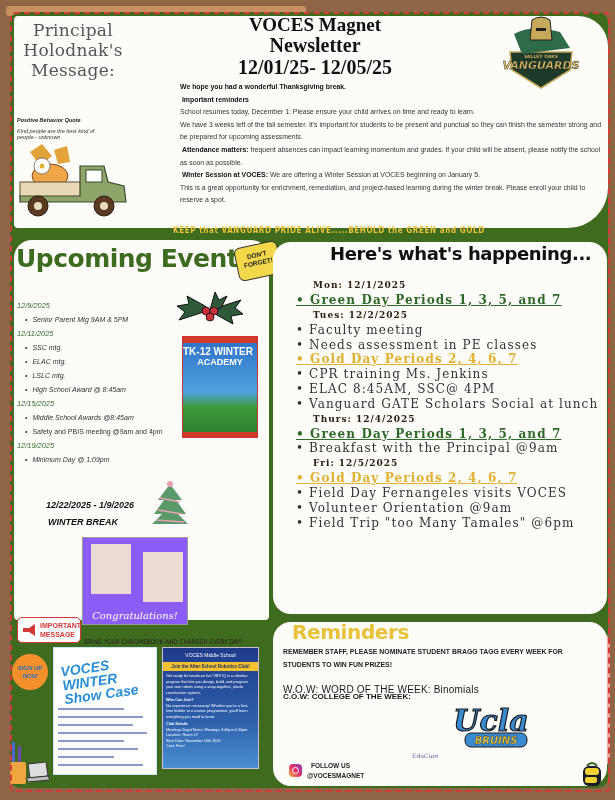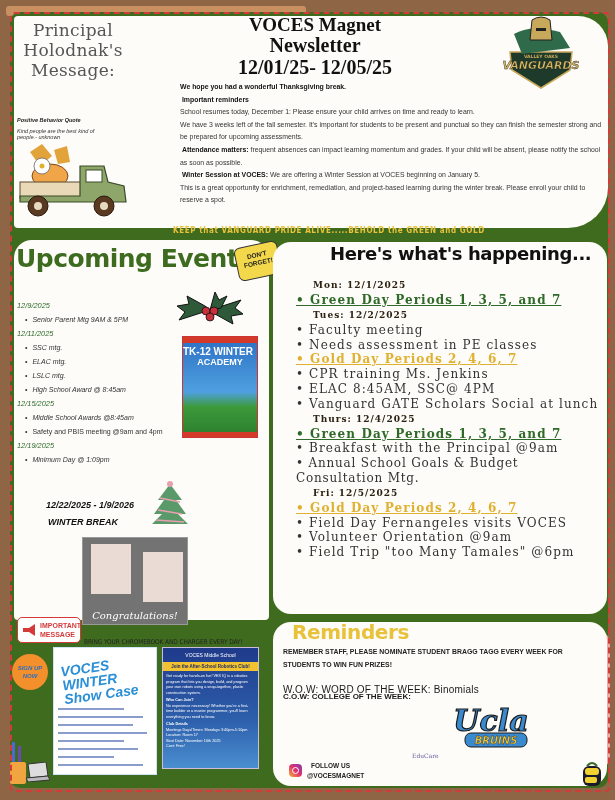--- a/index.html
+++ b/index.html
@@ -41,21 +41,21 @@
   .ev-item::before { content: "•"; margin-right: 5px; font-style: normal; }
   .holly { position: absolute; left: 175px; top: 290px; width: 70px; height: 40px; }
   .academy { position: absolute; left: 182px; top: 336px; width: 76px; height: 102px; background: linear-gradient(#2c6fc3, #4fa0e0 55%, #3c9a3a 70%, #2b7d2e); border: 1px solid #c33; }
   .academy .bar { position: absolute; left: 0; top: 0; width: 100%; height: 6px; background: #d43a2a; }
   .academy .bar2 { position: absolute; left: 0; bottom: 0; width: 100%; height: 5px; background: #d43a2a; }
   .academy .t1 { position: absolute; top: 10px; width: 100%; text-align: left; color: #fff; font-weight: bold; font-size: 10px; line-height: 10px; }
   .academy .t2 { position: absolute; top: 20px; width: 100%; text-align: center; color: #fff; font-weight: bold; font-size: 9px; }
   .winter-break { position: absolute; left: 46px; top: 497px; font-style: italic; font-weight: bold; font-size: 9px; color: #111; line-height: 17px; }
   .winter-break .wb2 { padding-left: 2px; }
   .xmas-tree { position: absolute; left: 152px; top: 480px; width: 36px; height: 46px; }
-  .congrats { position: absolute; left: 82px; top: 537px; width: 106px; height: 88px; background: #737373; border: 1px solid #999; overflow: hidden; }
+  .congrats { position: absolute; left: 82px; top: 537px; width: 106px; height: 88px; background: #8b5cf6; border: 1px solid #999; overflow: hidden; }
   .congrats .ph { position: absolute; top: 6px; width: 40px; height: 50px; background: #eadbd5; }
   .congrats .txt { position: absolute; bottom: 3px; width: 100%; text-align: center; color: #fff; font-family: "DejaVu Serif", serif; font-style: italic; font-size: 10px; }
   .important-msg { position: absolute; left: 17px; top: 617px; width: 64px; height: 26px; border: 1.5px solid #d43a3a; border-radius: 5px; background: #fff; }
   .important-msg .txt { position: absolute; left: 22px; top: 3px; font-size: 7px; line-height: 9px; font-weight: bold; color: #d43a3a; }
   .chromebook { position: absolute; left: 84px; top: 638px; font-size: 6.5px; letter-spacing: -0.1px; color: #222; font-family: "DejaVu Sans Condensed", "DejaVu Sans", sans-serif; }
   .signup { position: absolute; left: 12px; top: 654px; width: 36px; height: 36px; background: #f3902c; border-radius: 50%; color: #2b6fc0; font-size: 6px; font-weight: bold; text-align: center; padding-top: 10px; line-height: 8px; font-style: italic; }
   .showcase { position: absolute; left: 53px; top: 647px; width: 104px; height: 128px; background: #fff; border: 1px solid #cfe4f5; }
   .showcase .title { position: absolute; left: 8px; top: 10px; color: #2a8fd6; font-weight: bold; font-style: italic; font-size: 14px; line-height: 14px; transform: rotate(-8deg); }
   .showcase .lines { position: absolute; left: 4px; top: 60px; width: 94px; }
   .showcase .lines div { height: 2px; background: #3b5aa8; margin-bottom: 6px; opacity: 0.6; }
@@ -260,21 +260,20 @@
   <div class="day-item">Needs assessment in PE classes</div>
 
   <div class="day-item gold">Gold Day Periods 2, 4, 6, 7</div>
   <div class="day-item">CPR training Ms. Jenkins</div>
   <div class="day-item">ELAC 8:45AM, SSC@ 4PM</div>
   <div class="day-item">Vanguard GATE Scholars Social at lunch</div>
 
   <div class="day-label">Thurs: 12/4/2025</div>
   <div class="day-item green">Green Day Periods 1, 3, 5, and 7</div>
   <div class="day-item">Breakfast with the Principal @9am</div>
-  <div class="day-item" style="letter-spacing:0.8px;">Annual School Goals &amp; Budget Consultation Mtg.</div>
 
   <div class="day-label">Fri: 12/5/2025</div>
   <div class="day-item gold">Gold Day Periods 2, 4, 6, 7</div>
   <div class="day-item">Field Day Fernangeles visits VOCES</div>
   <div class="day-item">Volunteer Orientation @9am</div>
   <div class="day-item">Field Trip "too Many Tamales" @6pm</div>
 </div>
 
 <div class="reminders-pink"></div>
 <div class="reminders-panel"></div>

